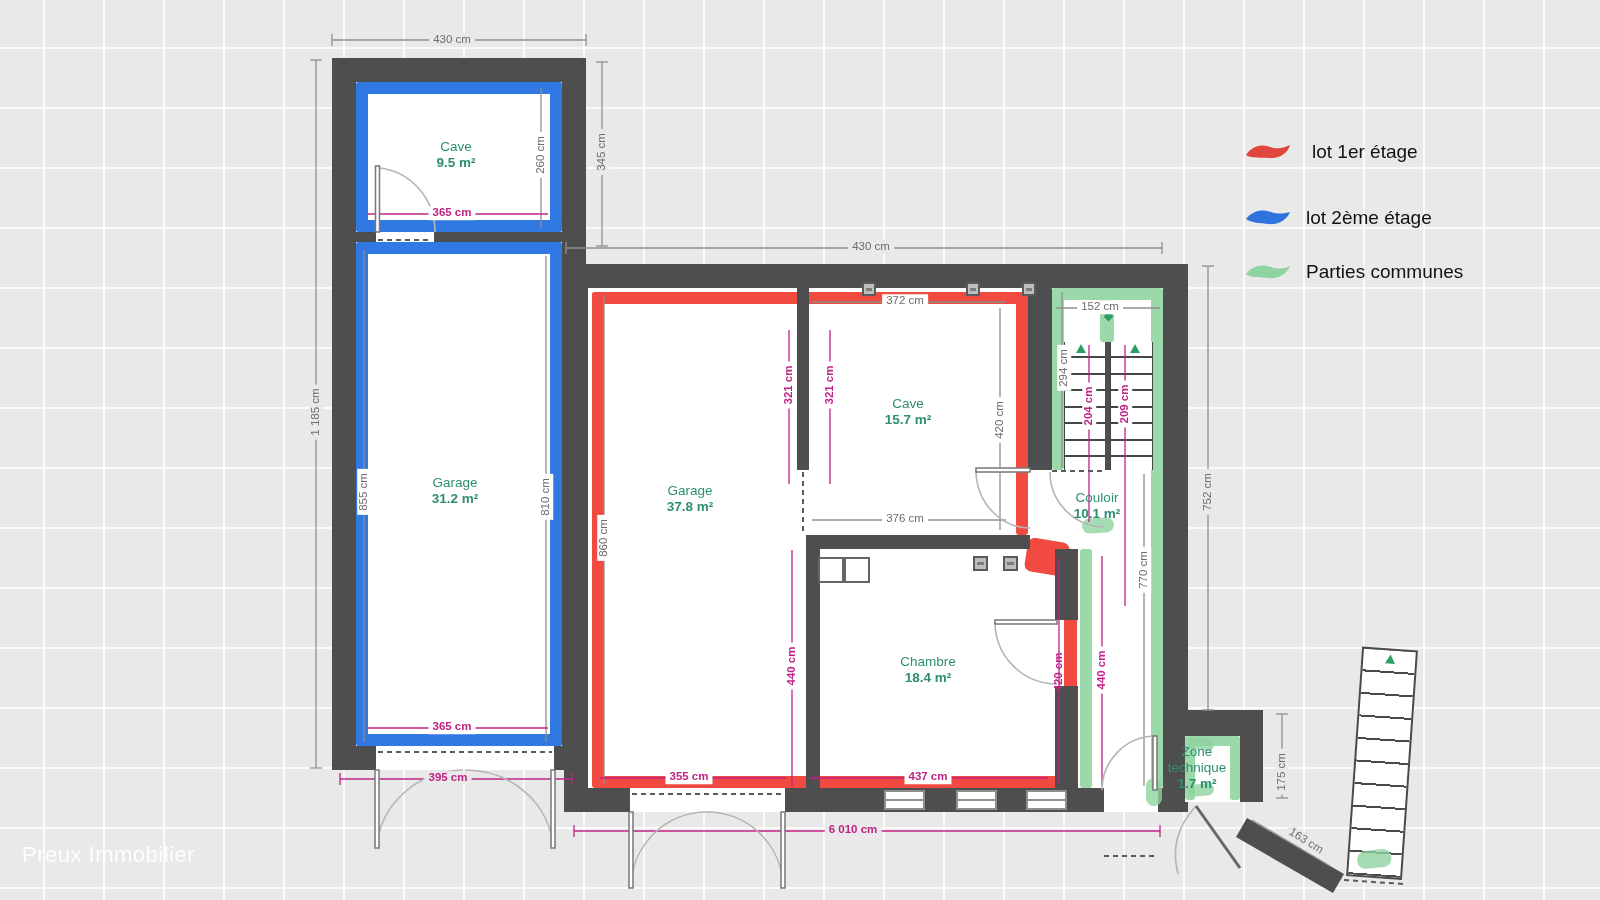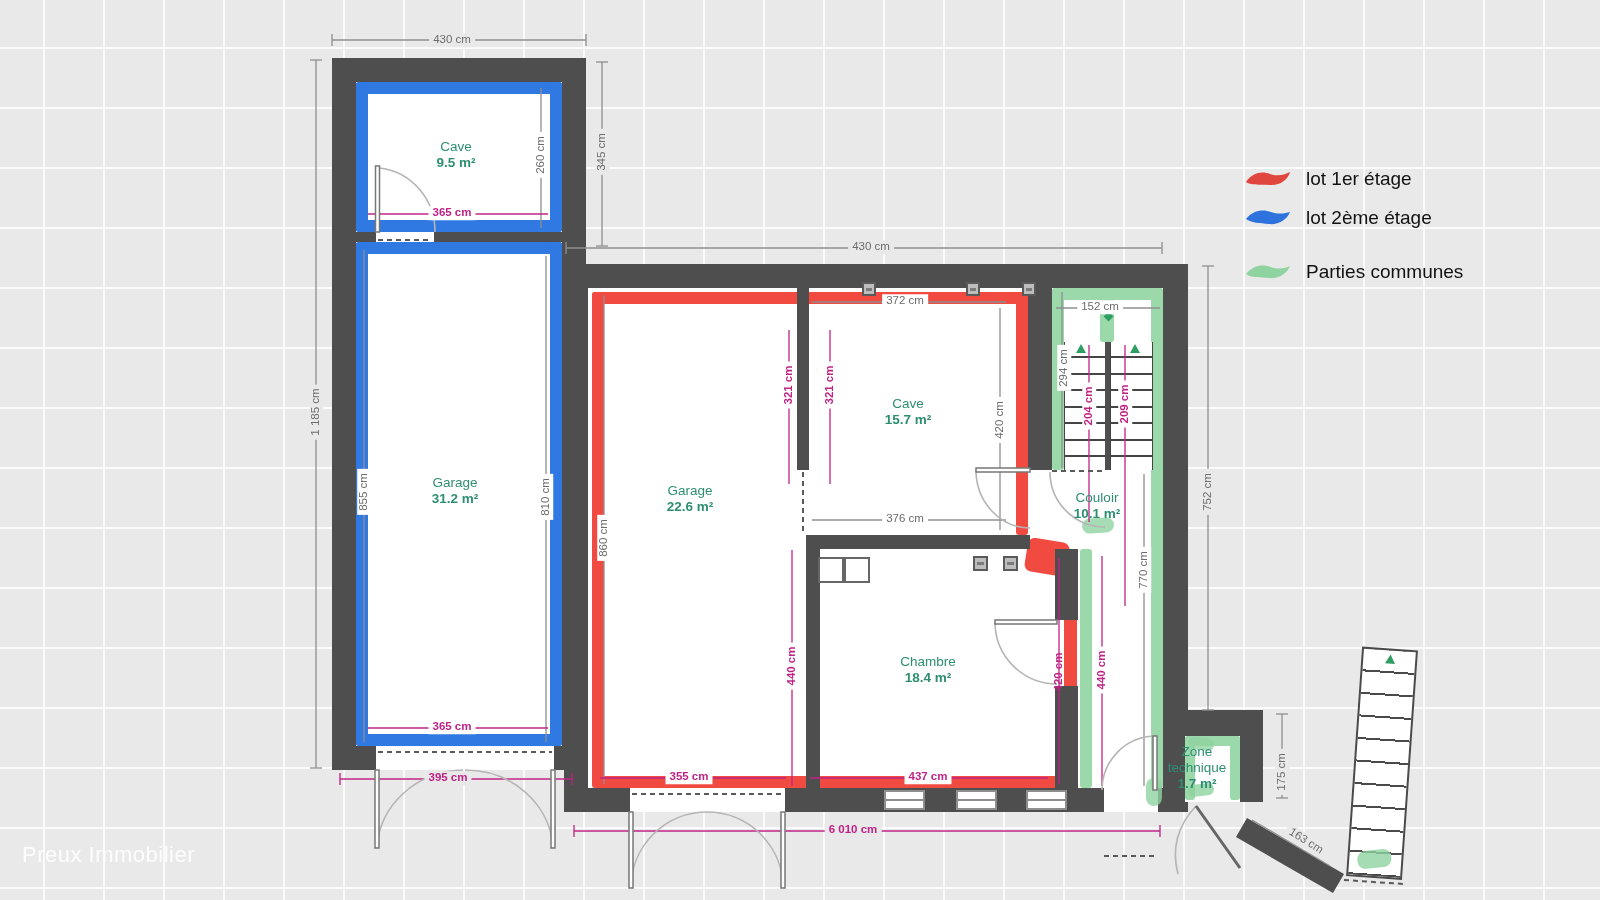--- a/index.html
+++ b/index.html
@@ -261,41 +261,41 @@
   <div class="room-label" style="left:456px;top:155px;">
     <div>Cave</div>
       <div class="area">9.5 m²</div>
   </div>
   <div class="room-label" style="left:455px;top:491px;">
     <div>Garage</div>
       <div class="area">31.2 m²</div>
   </div>
   <div class="room-label" style="left:690px;top:499px;">
     <div>Garage</div>
-      <div class="area">22.6 m²</div>
+      <div class="area">37.8 m²</div>
   </div>
   <div class="room-label" style="left:908px;top:412px;">
     <div>Cave</div>
       <div class="area">15.7 m²</div>
   </div>
   <div class="room-label" style="left:928px;top:670px;">
     <div>Chambre</div>
       <div class="area">18.4 m²</div>
   </div>
   <div class="room-label" style="left:1097px;top:506px;">
     <div>Couloir</div>
       <div class="area">10.1 m²</div>
   </div>
   <div class="room-label" style="left:1197px;top:768px;width:72px;">
     <div>Zone technique</div>
       <div class="area">1.7 m²</div>
   </div>
 
 
-  <div class="leg-row" style="top:165px;">
+  <div class="leg-row" style="top:138px;gap:6px;">
     <svg width="50" height="28" viewBox="0 0 50 28">
       <path d="M3,17 C10,7 19,6 27,9 C35,12 43,9 47,7 C45,15 36,21 27,20 C18,19 9,21 3,17 Z" fill="#e0463e"></path>
     </svg>
     <span class="lab">lot 1er étage</span>
   </div>
   <div class="leg-row" style="top:204px;">
     <svg width="50" height="28" viewBox="0 0 50 28">
       <path d="M3,15 C10,6 20,5 28,8 C36,11 43,9 47,8 C44,16 35,21 26,20 C17,19 8,19 3,15 Z" fill="#2e72dd"></path>
     </svg>
     <span class="lab">lot 2ème étage</span>

